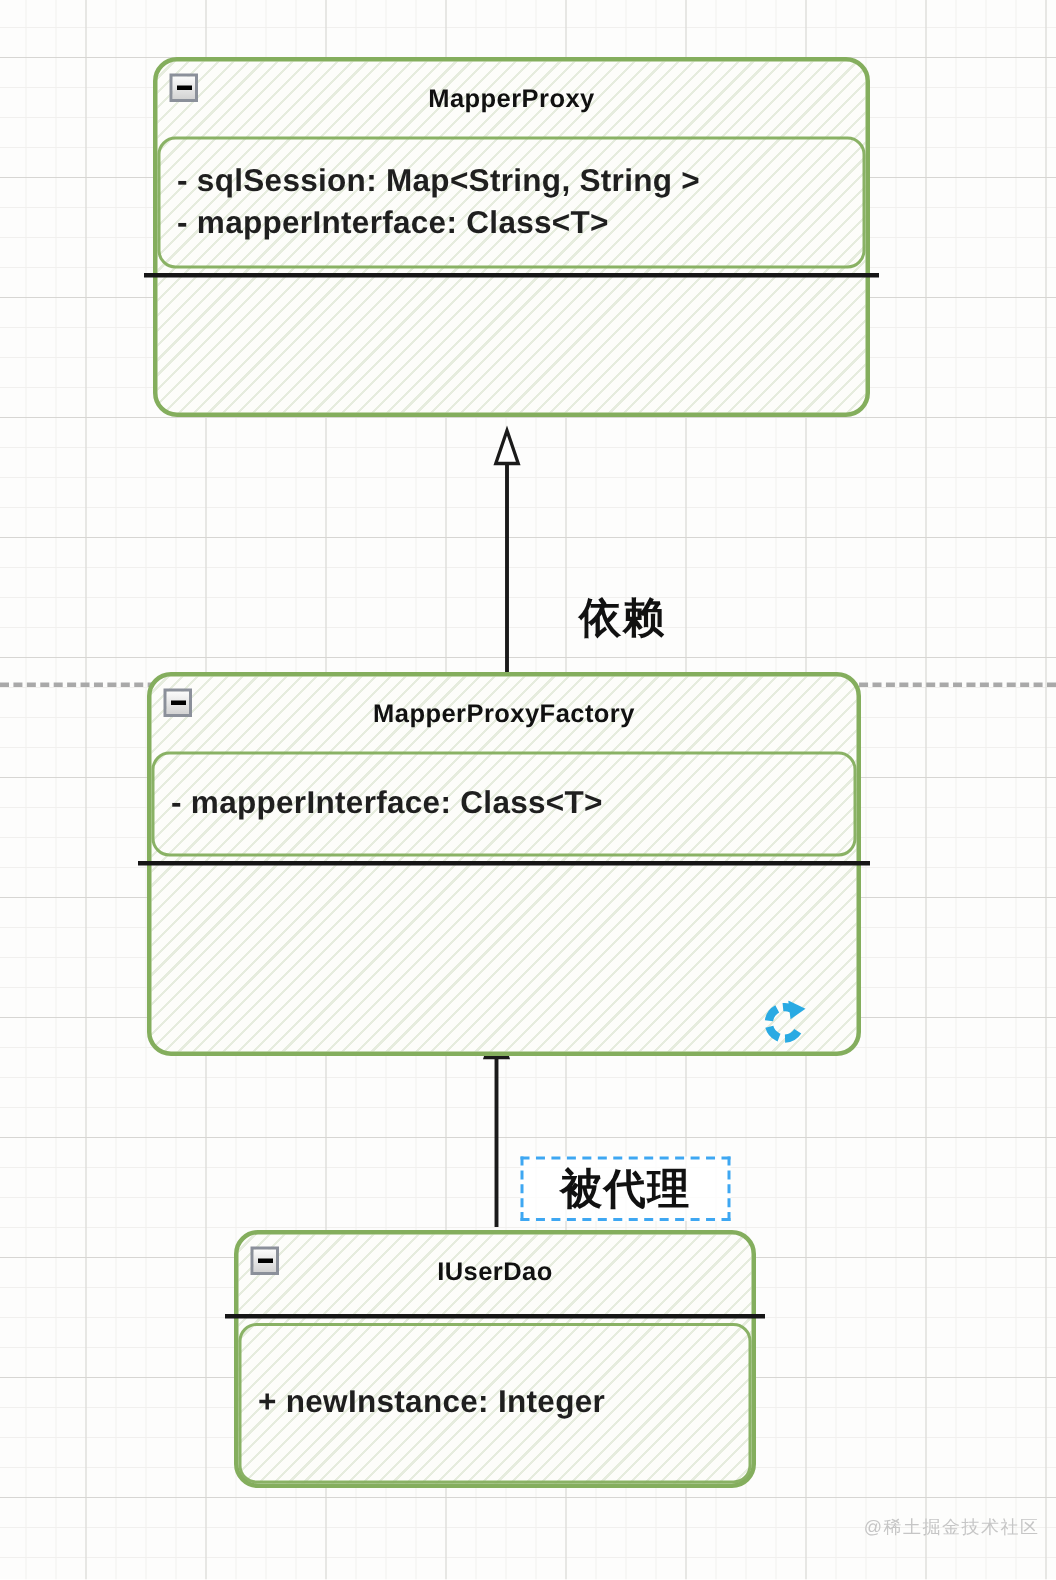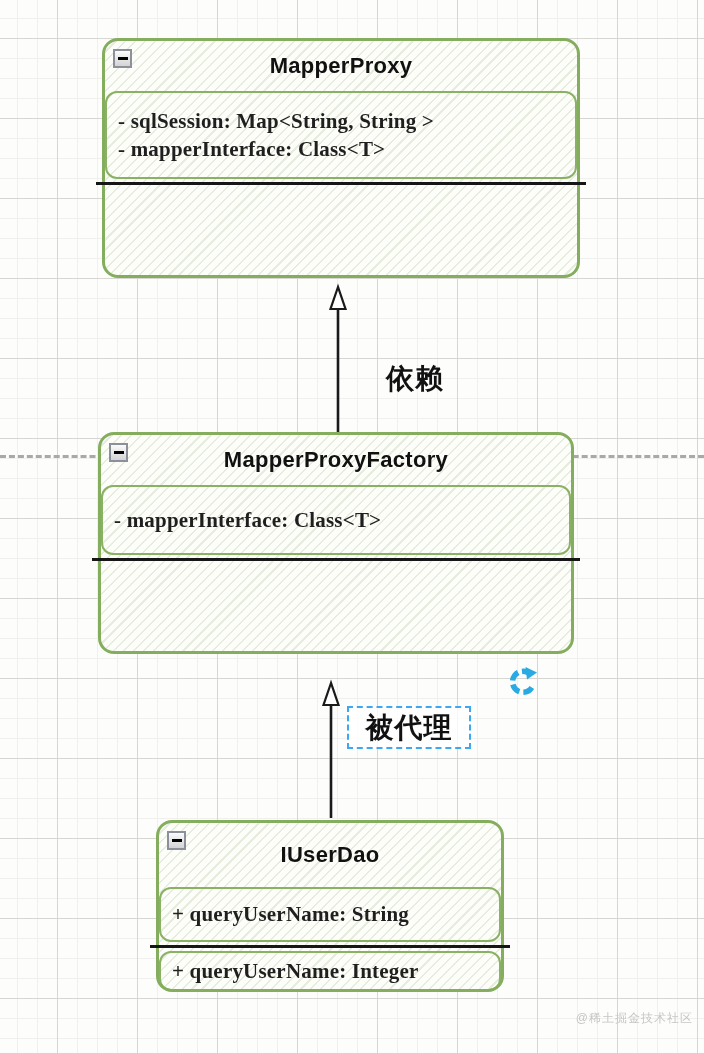--- a/index.html
+++ b/index.html
@@ -43,21 +43,21 @@
     z-index: 2;
   }
   .uml-title-row {
     position: relative;
     display: flex;
     align-items: center;
     justify-content: center;
     flex: 0 0 auto;
   }
   .uml-title {
-    font-size: 22px;
+    font-size: 17px;
     font-weight: 700;
     color: #111;
     letter-spacing: 0.3px;
   }
   .collapse-btn {
     position: absolute;
     left: 8px; top: 8px;
     width: 19px; height: 19px;
     border: 2px solid #8b909a;
     background: linear-gradient(180deg, #fbfbfb, #d3d3d3);
@@ -77,61 +77,61 @@
     justify-content: center;
     flex: 0 0 auto;
   }
   .uml-sec.fill { flex: 1 1 auto; }
   .member {
     font-size: 21px;
     font-weight: 700;
     color: #1f1f1f;
     line-height: 1.35;
     letter-spacing: 0.2px;
-    font-family: Liberation Serif, serif;
   }
   .uml-divider {
     height: 0;
     border-top: 3px solid #161616;
     margin: 3px -9px 3px -9px;
     flex: 0 0 auto;
   }
 
   
   #box-mapperproxy        { left: 102px; top: 38px;  width: 478px; height: 240px; }
   #box-mapperproxy .uml-title-row        { height: 50px; }
   #box-mapperproxy .attrs                { height: 88px; }
 
-  #box-mapperproxyfactory { left: 98px;  top: 432px; width: 476px; height: 222px; }
+  #box-mapperproxyfactory { left: 98px;  top: 448px; width: 476px; height: 256px; }
   #box-mapperproxyfactory .uml-title-row { height: 50px; }
   #box-mapperproxyfactory .attrs         { height: 70px; }
 
   #box-iuserdao           { left: 156px; top: 820px; width: 348px; height: 172px; }
-  #box-iuserdao .uml-title-row           { height: 64px; }
+  #box-iuserdao .uml-title-row           { height: 50px; }
   #box-iuserdao .attrs                   { height: 55px; }
 
   
   #edges {
     position: absolute;
     left: 0; top: 0;
     z-index: 1;
   }
 
   .edge-label {
     position: absolute;
     font-size: 28px;
     font-weight: 700;
     color: #111;
     letter-spacing: 1px;
     z-index: 3;
+    margin-top: 33px;
   }
   #label-dependency { left: 386px; top: 360px; }
   #label-proxied {
-    left: 347px; top: 706px;
-    width: 124px; height: 43px;
+    left: 347px; top: 738px;
+    width: 140px; height: 43px;
     border: 2px dashed #3ea7f2;
     background: rgba(255,255,255,0.78);
     display: flex;
     align-items: center;
     justify-content: center;
   }
 
   .rotate-handle {
     position: absolute;
     left: 506px; top: 667px;
@@ -204,24 +204,21 @@
     <span>被代理</span>
   </div>
 
   <div class="uml-box" id="box-iuserdao">
     <div class="uml-title-row">
       <div class="collapse-btn">
         <div class="bar"></div>
       </div>
       <div class="uml-title">IUserDao</div>
     </div>
-    <div class="uml-sec attrs">
-      <div class="member">+ queryUserName: String</div>
-    </div>
     <div class="uml-divider"></div>
     <div class="uml-sec fill">
-      <div class="member">+ queryUserName: Integer</div>
+      <div class="member">+ newInstance: Integer</div>
     </div>
   </div>
 
   <div class="watermark">@稀土掘金技术社区</div>
 
 </div>
 
 </body></html>

